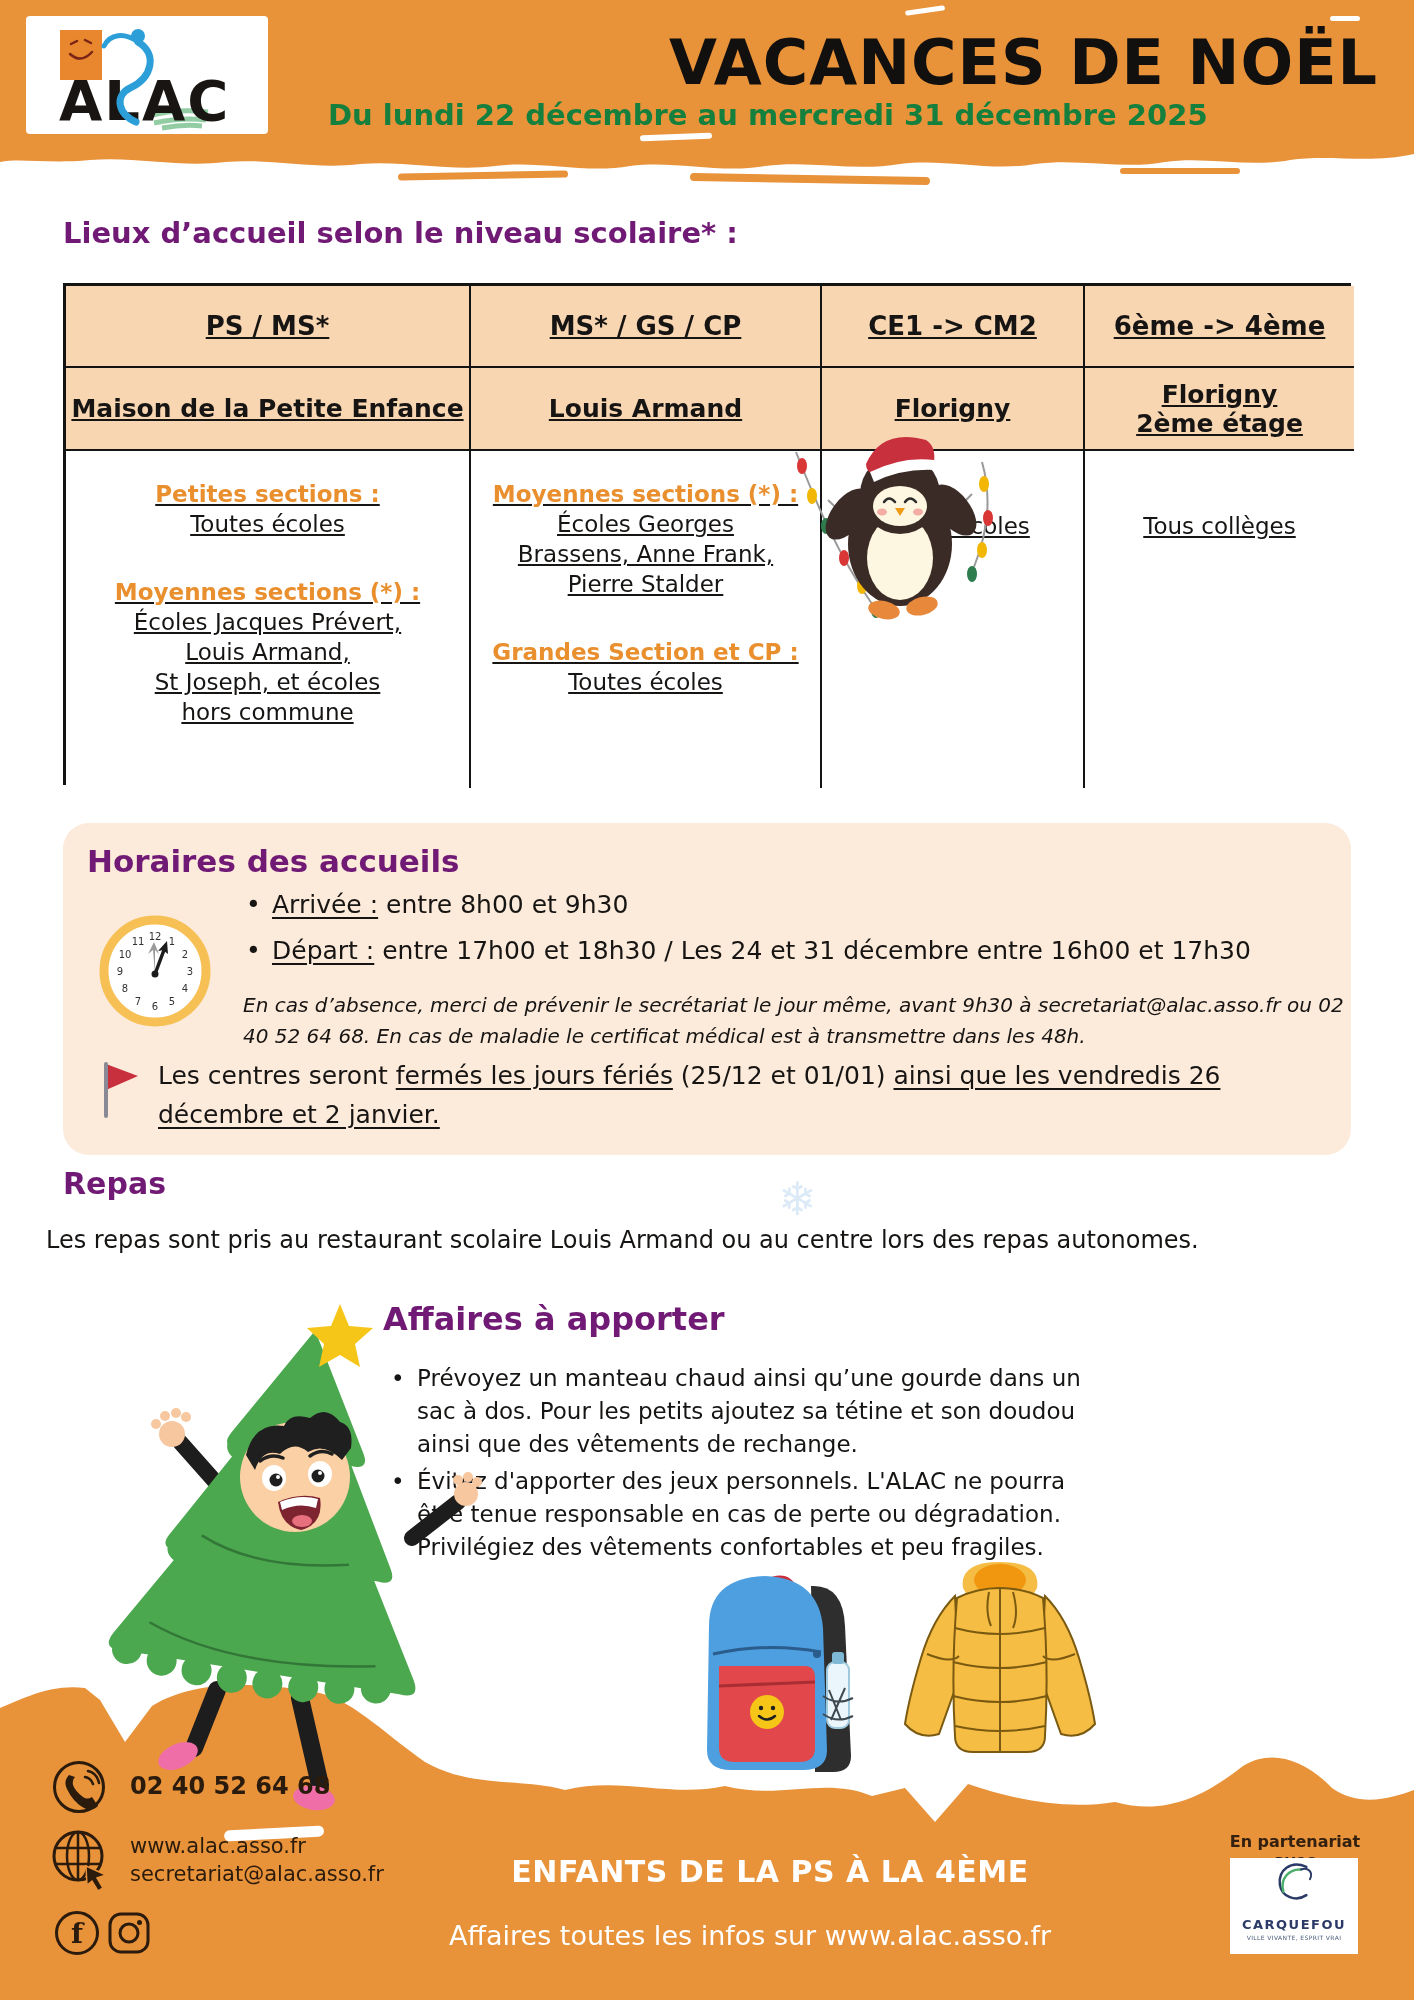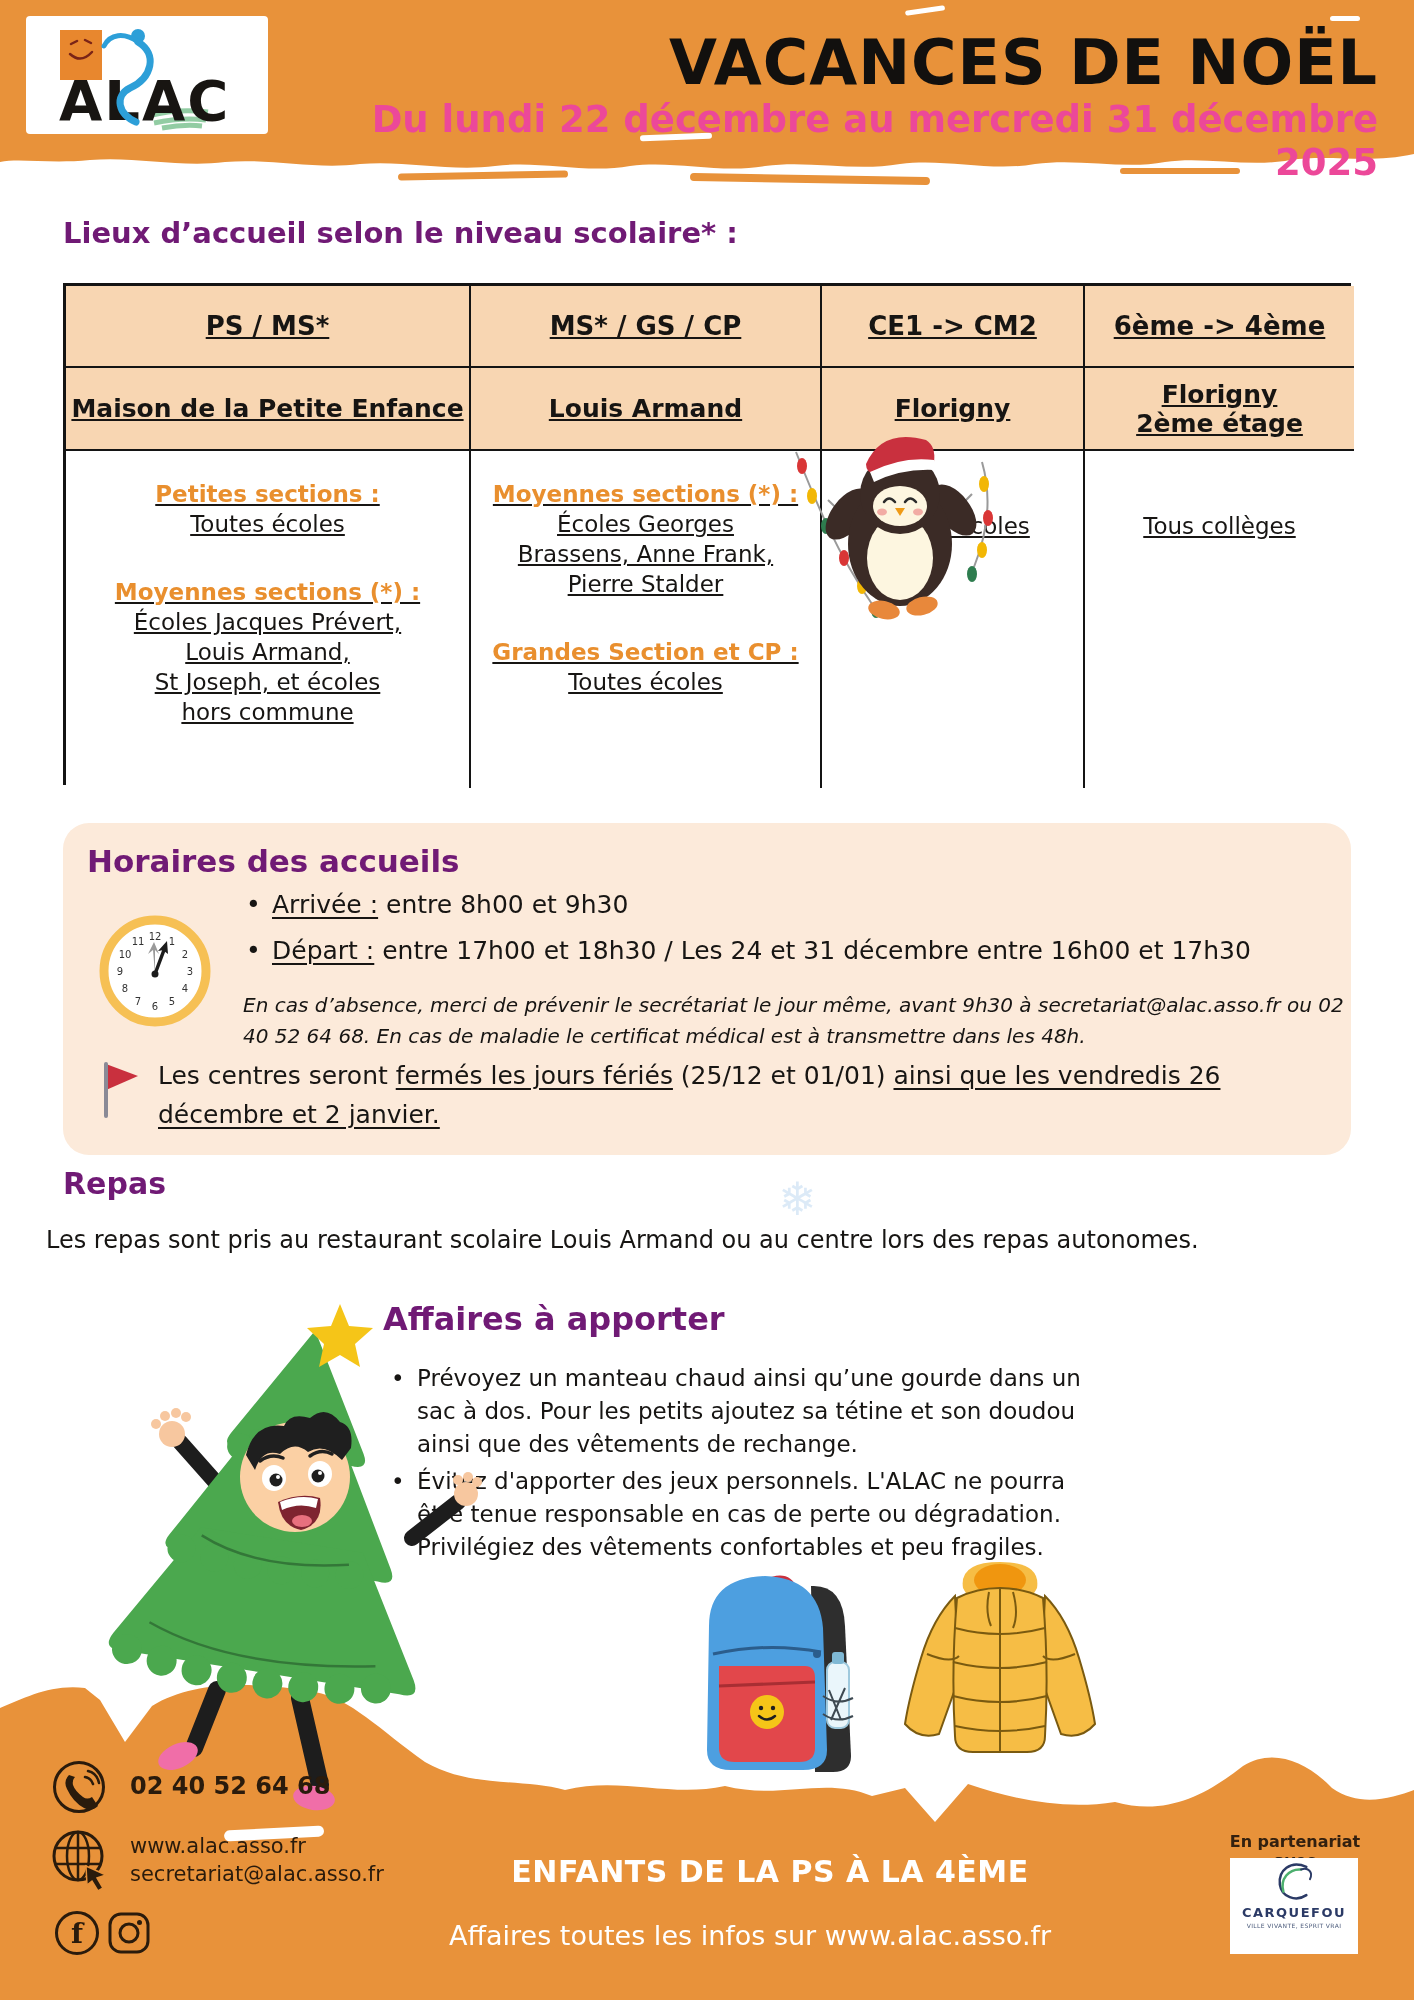--- a/index.html
+++ b/index.html
@@ -5,22 +5,22 @@
   html,body{margin:0;padding:0;background:#ffffff;}
   .page{position:relative;width:1414px;height:2000px;overflow:hidden;
         font-family:"DejaVu Sans","Liberation Sans",sans-serif;color:#171513;background:#ffffff;}
 
   
   .header-band{position:absolute;left:0;top:0;width:1414px;height:148px;background:#E8923A;z-index:1;}
   .header-torn{position:absolute;left:0;top:146px;width:1414px;height:40px;z-index:1;}
   .logo-box{position:absolute;left:26px;top:16px;width:242px;height:118px;background:#ffffff;border-radius:4px;z-index:2;}
   .page-title{position:absolute;right:36px;top:26px;width:860px;text-align:right;z-index:2;
               font-size:62px;font-weight:bold;color:#12100e;letter-spacing:1px;}
-  .page-subtitle{position:absolute;right:36px;top:98px;width:1050px;text-align:right;z-index:2;
-              font-size:37px;font-weight:bold;color:#ec4899;}
+  .page-subtitle{position:absolute;right:36px;top:98px;width:1050px;text-align:left;z-index:2;
+              font-size:29px;font-weight:bold;color:#15803d;}
 
   
   .h-orange{color:#701a75;font-weight:bold;}
   .lieux-heading{position:absolute;left:63px;top:216px;font-size:29px;z-index:2;}
 
   
   .table{position:absolute;left:63px;top:283px;width:1288px;height:502px;display:grid;
          grid-template-columns:405px 351px 263px 269px;grid-template-rows:82px 83px 337px;
          border:3px solid #141414;box-sizing:border-box;background:#ffffff;z-index:2;}
   .tcell{border-right:2px solid #141414;border-bottom:2px solid #141414;
@@ -74,21 +74,21 @@
   .fb-icon{position:absolute;left:54px;top:1910px;width:46px;height:46px;}
   .ig-icon{position:absolute;left:106px;top:1910px;width:46px;height:46px;}
   .tagline{position:absolute;left:420px;top:1854px;width:700px;text-align:center;
            font-size:30px;font-weight:bold;color:#ffffff;letter-spacing:.5px;z-index:4;}
   .infoline{position:absolute;left:290px;top:1920px;width:920px;text-align:center;
            font-size:27px;color:#ffffff;z-index:4;}
   .partner-label{position:absolute;left:1210px;top:1832px;width:170px;text-align:center;
            font-size:16px;font-weight:bold;color:#33200F;z-index:4;}
   .partner-box{position:absolute;left:1230px;top:1858px;width:128px;height:96px;background:#ffffff;
            z-index:4;display:flex;flex-direction:column;align-items:center;justify-content:flex-start;}
-  .partner-name{font-size:13px;font-weight:bold;color:#2B3A66;letter-spacing:1.5px;margin-top:1px;}
+  .partner-name{font-size:13px;font-weight:bold;color:#2B3A66;letter-spacing:1.5px;margin-top:13px;}
   .partner-tag{font-size:6px;color:#4a5a7a;letter-spacing:.4px;margin-top:2px;}
 </style>
 </head>
 <body>
 
 <div class="page">
 
   <div class="header-band">
     <svg width="1414" height="148">
       <rect x="905" y="8" width="40" height="5" rx="2.5" fill="#ffffff" transform="rotate(-8 925 10)"></rect>

